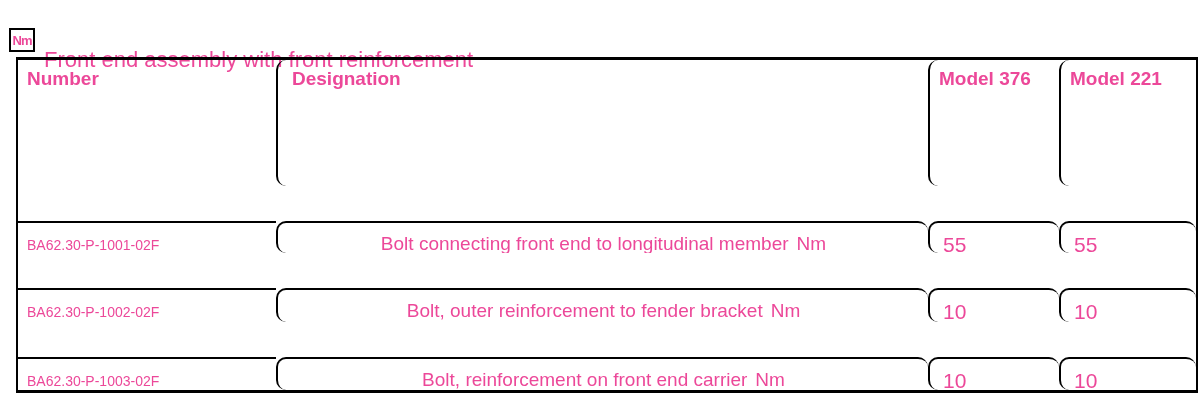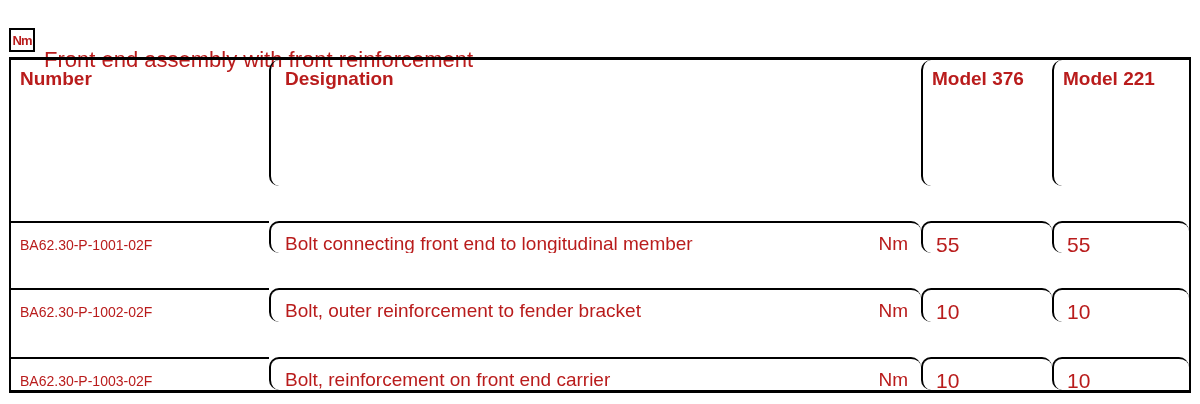--- a/index.html
+++ b/index.html
@@ -1,45 +1,45 @@
 <!DOCTYPE html>
 <html><head>
 <meta charset="utf-8">
 <style>
   html,body{margin:0;padding:0;background:#ffffff;}
   .doc{
     position:relative;width:1200px;height:404px;background:#ffffff;
-    font-family:"Liberation Sans","DejaVu Sans",sans-serif;color:#b91c1c;
+    font-family:"Liberation Sans","DejaVu Sans",sans-serif;color:#ec4899;
     -webkit-font-smoothing:none;
   }
   .doc-header{position:absolute;left:9px;top:7px;display:flex;align-items:center;gap:9px;}
   .nm-badge{
     width:22px;height:20px;border:2px solid #000;flex:0 0 auto;
     display:flex;align-items:center;justify-content:center;
     font-weight:bold;font-size:13px;letter-spacing:-1px;line-height:1;
   }
   .page-title{font-size:22px;font-weight:normal;white-space:nowrap;margin-top:40px;}
 
   .torque-table{
-    position:absolute;left:9px;top:57px;
+    position:absolute;left:16px;top:57px;
     border:2px solid #000;border-top-width:3px;border-bottom-width:3px;
     display:grid;
     grid-template-columns:258px 652px 131px 137px;
     grid-template-rows:126px 67px 69px 68px;
   }
   .c{box-sizing:border-box;overflow:hidden;}
   .bl{border-left:2px solid #000;border-radius:10px;}
   .bt{border-top:2px solid #000;margin-top:35px;}
   .hcell{font-size:19px;font-weight:bold;padding:8px 10px 0 9px;}
   .hcell.des{padding-left:14px;}
   .hcell.mod{padding-left:9px;}
   .num-cell{font-size:14px;padding:14px 8px 0 9px;white-space:nowrap;}
   .des-cell{
     font-size:19px;padding:10px 13px 0 14px;
-    display:flex;justify-content:space-between;align-items:flex-start;gap:8px;
+    display:flex;justify-content:center;align-items:flex-start;gap:8px;
   }
   .des-cell .unit{flex:0 0 auto;}
   .val-cell{font-size:21px;padding:10px 8px 0 13px;}
 </style>
 </head>
 <body>
 
 <div class="doc">
 
   <div class="doc-header">

